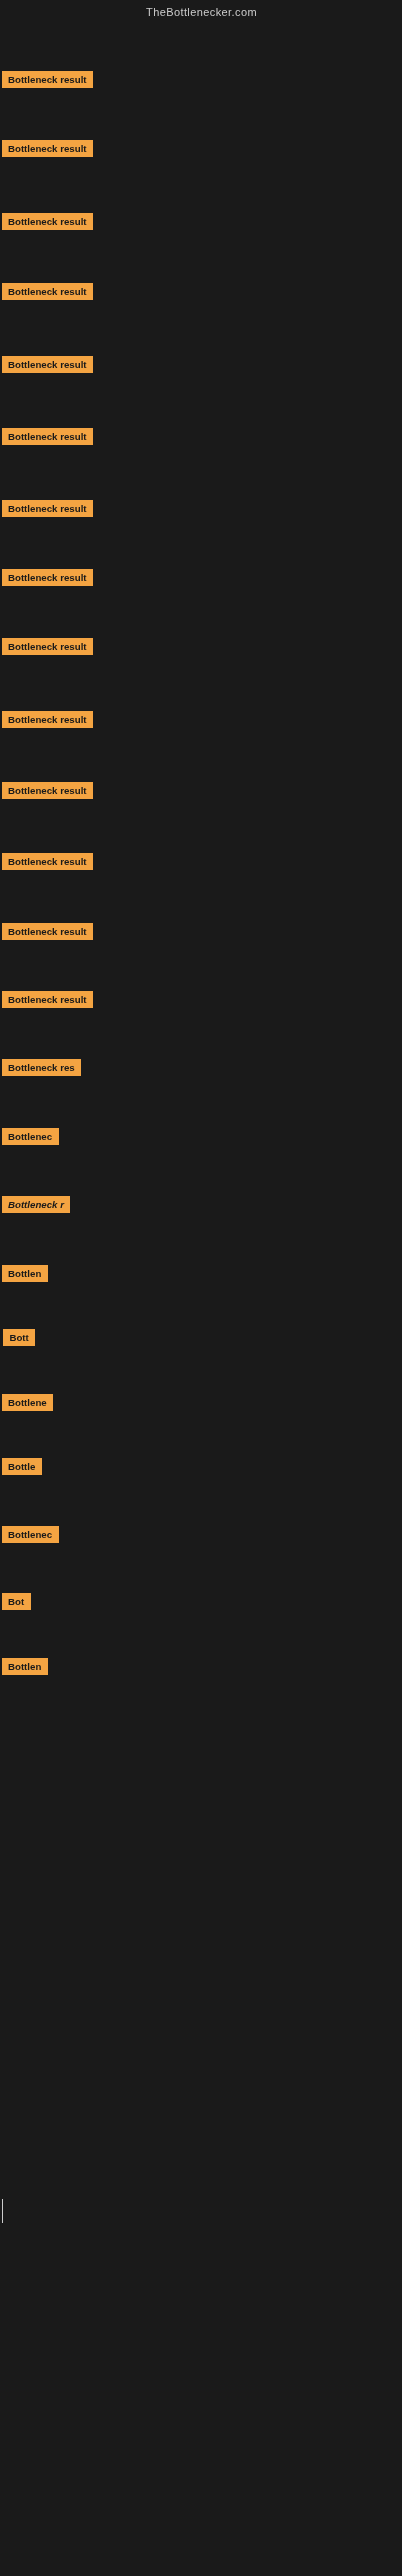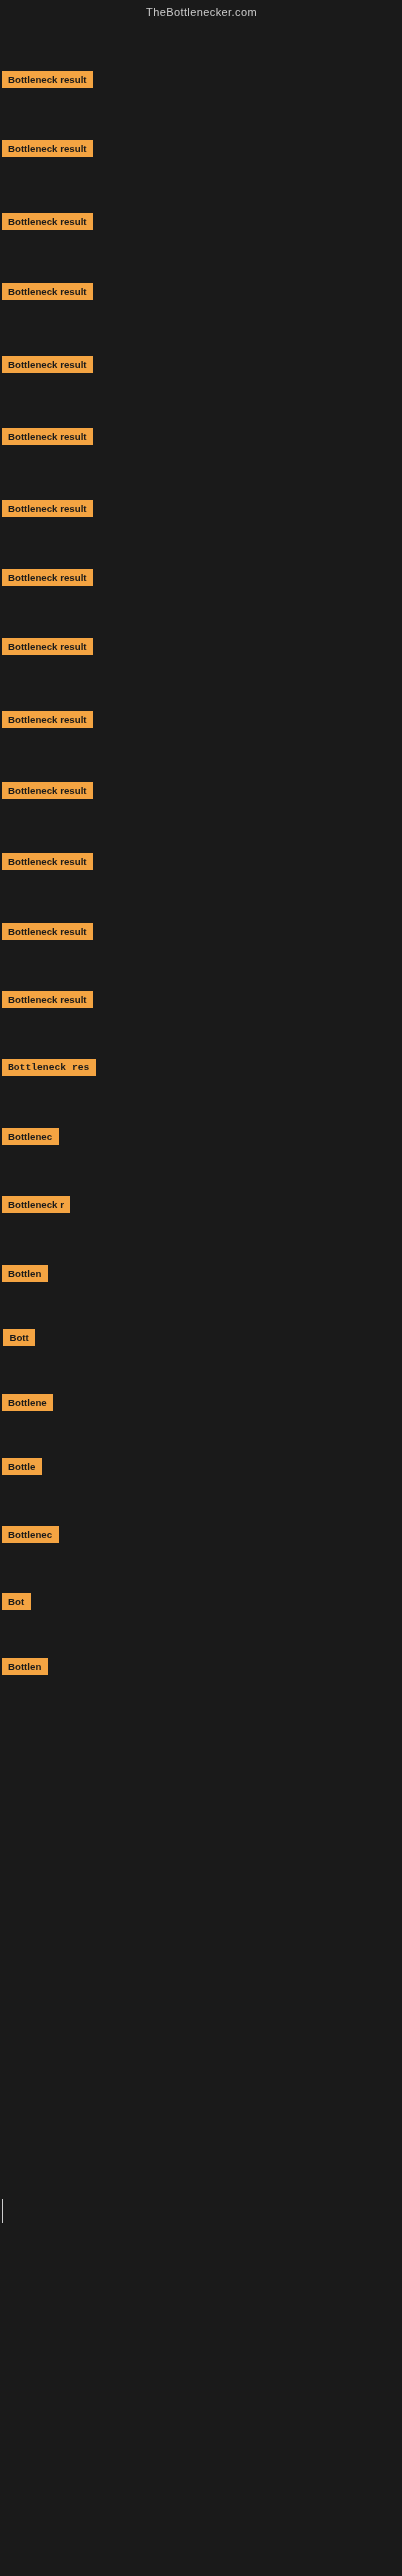--- a/index.html
+++ b/index.html
@@ -57,23 +57,23 @@
     <div style="position: absolute; left: 1.6px; top: 331px;"><span class="bottleneck-badge" style="max-width: 140px;">Bottleneck result</span></div>
     <div style="position: absolute; left: 1.6px; top: 403px;"><span class="bottleneck-badge" style="max-width: 138px;">Bottleneck result</span></div>
     <div style="position: absolute; left: 1.6px; top: 475px;"><span class="bottleneck-badge" style="max-width: 137px;">Bottleneck result</span></div>
     <div style="position: absolute; left: 1.6px; top: 544px;"><span class="bottleneck-badge" style="max-width: 138px;">Bottleneck result</span></div>
     <div style="position: absolute; left: 1.6px; top: 613px;"><span class="bottleneck-badge" style="max-width: 136px;">Bottleneck result</span></div>
     <div style="position: absolute; left: 1.6px; top: 686px;"><span class="bottleneck-badge" style="max-width: 134px;">Bottleneck result</span></div>
     <div style="position: absolute; left: 1.6px; top: 757px;"><span class="bottleneck-badge" style="max-width: 131px;">Bottleneck result</span></div>
     <div style="position: absolute; left: 1.6px; top: 828px;"><span class="bottleneck-badge" style="max-width: 129px;">Bottleneck result</span></div>
     <div style="position: absolute; left: 1.6px; top: 898px;"><span class="bottleneck-badge" style="max-width: 126px;">Bottleneck result</span></div>
     <div style="position: absolute; left: 1.6px; top: 966px;"><span class="bottleneck-badge" style="max-width: 124px;">Bottleneck result</span></div>
-    <div style="position: absolute; left: 1.6px; top: 1034px; font-family: Liberation Mono, monospace;"><span class="bottleneck-badge" style="max-width: 97px;">Bottleneck res</span></div>
+    <div style="position: absolute; left: 1.6px; top: 1034px;"><span class="bottleneck-badge" style="max-width: 97px;">Bottleneck res</span></div>
     <div style="position: absolute; left: 1.6px; top: 1103px;"><span class="bottleneck-badge" style="max-width: 71px;">Bottlenec</span></div>
-    <div style="position: absolute; left: 1.6px; top: 1171px;"><span class="bottleneck-badge" style="max-width: 79px;">Bottleneck r</span></div>
+    <div style="position: absolute; left: 1.6px; top: 1171px; font-style: italic;"><span class="bottleneck-badge" style="max-width: 79px;">Bottleneck r</span></div>
     <div style="position: absolute; left: 1.6px; top: 1240px;"><span class="bottleneck-badge" style="max-width: 58px;">Bottlen</span></div>
     <div style="position: absolute; left: 3px; top: 1304px;"><span class="bottleneck-badge" style="max-width: 37px;">Bott</span></div>
     <div style="position: absolute; left: 1.6px; top: 1369px;"><span class="bottleneck-badge" style="max-width: 63px;">Bottlene</span></div>
     <div style="position: absolute; left: 1.6px; top: 1433px;"><span class="bottleneck-badge" style="max-width: 47px;">Bottle</span></div>
     <div style="position: absolute; left: 1.6px; top: 1501px;"><span class="bottleneck-badge" style="max-width: 66px;">Bottlenec</span></div>
     <div style="position: absolute; left: 1.6px; top: 1568px;"><span class="bottleneck-badge" style="max-width: 31px;">Bot</span></div>
     <div style="position: absolute; left: 1.6px; top: 1633px;"><span class="bottleneck-badge" style="max-width: 56px;">Bottlen</span></div>
     <div class="cursor-line" style="position: absolute; left: 1.6px; top: 2174px;"></div>
   </div>
 

